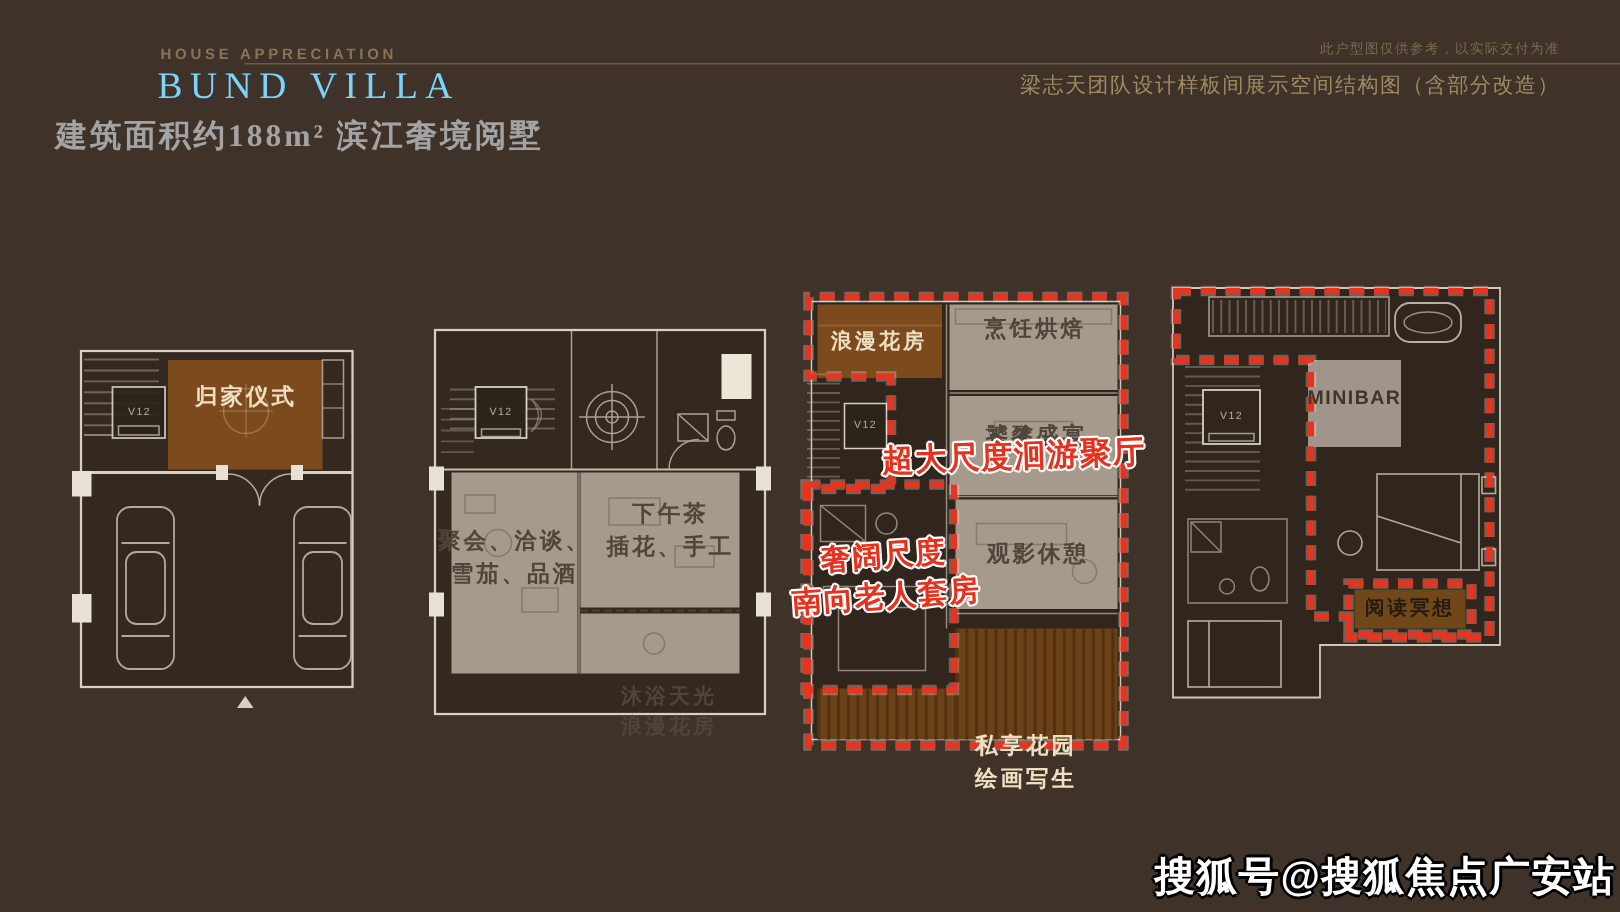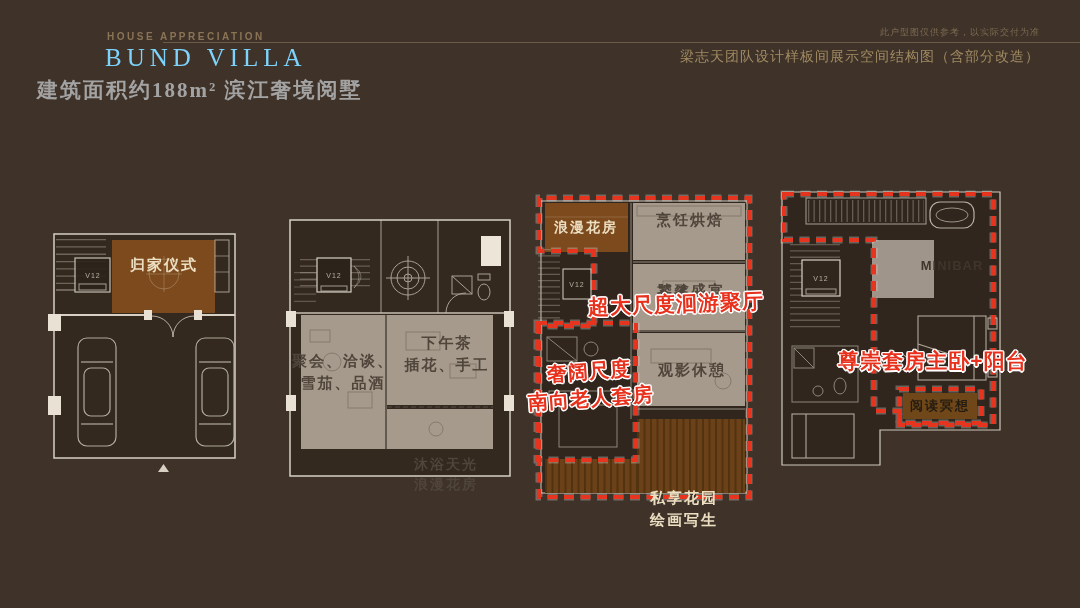--- a/index.html
+++ b/index.html
@@ -301,24 +301,24 @@
   <div class="room-label cream small" style="left:586px;top:227px;">浪漫花房</div>
   <div class="room-label dark" style="left:690px;top:220px;">烹饪烘焙</div>
   <div class="room-label dark" style="left:691px;top:291px;">饕餮盛宴</div>
   <div class="room-label dark" style="left:692px;top:370px;">观影休憩</div>
   <div class="room-label cream" style="left:684px;top:466px;margin-top:43px;">
     <div>私享花园</div>
     <div>绘画写生</div>
   </div>
   <div class="lift" style="left:577px;top:284px;">V12</div>
 
-  <div class="room-label minibar" style="left:952px;top:266px;">MINIBAR</div>
+  <div class="room-label minibar" style="left:903px;top:266px;">MINIBAR</div>
   <div class="room-label reading" style="left:940px;top:406px;">阅读冥想</div>
   <div class="lift" style="left:821px;top:278px;">V12</div>
 
   <div class="red-note loop" style="left:676px;top:304px;">超大尺度洄游聚厅</div>
   <div class="red-note elder" style="left:590px;top:385px;">
     <div>奢阔尺度</div>
     <div>南向老人套房</div>
   </div>
-  <div class="red-note master" style="left:933px;top:361px;">尊崇套房主卧+阳台</div>
-
+
+  <div class="watermark">搜狐号@搜狐焦点广安站</div>
 </div>
 
 </body></html>

